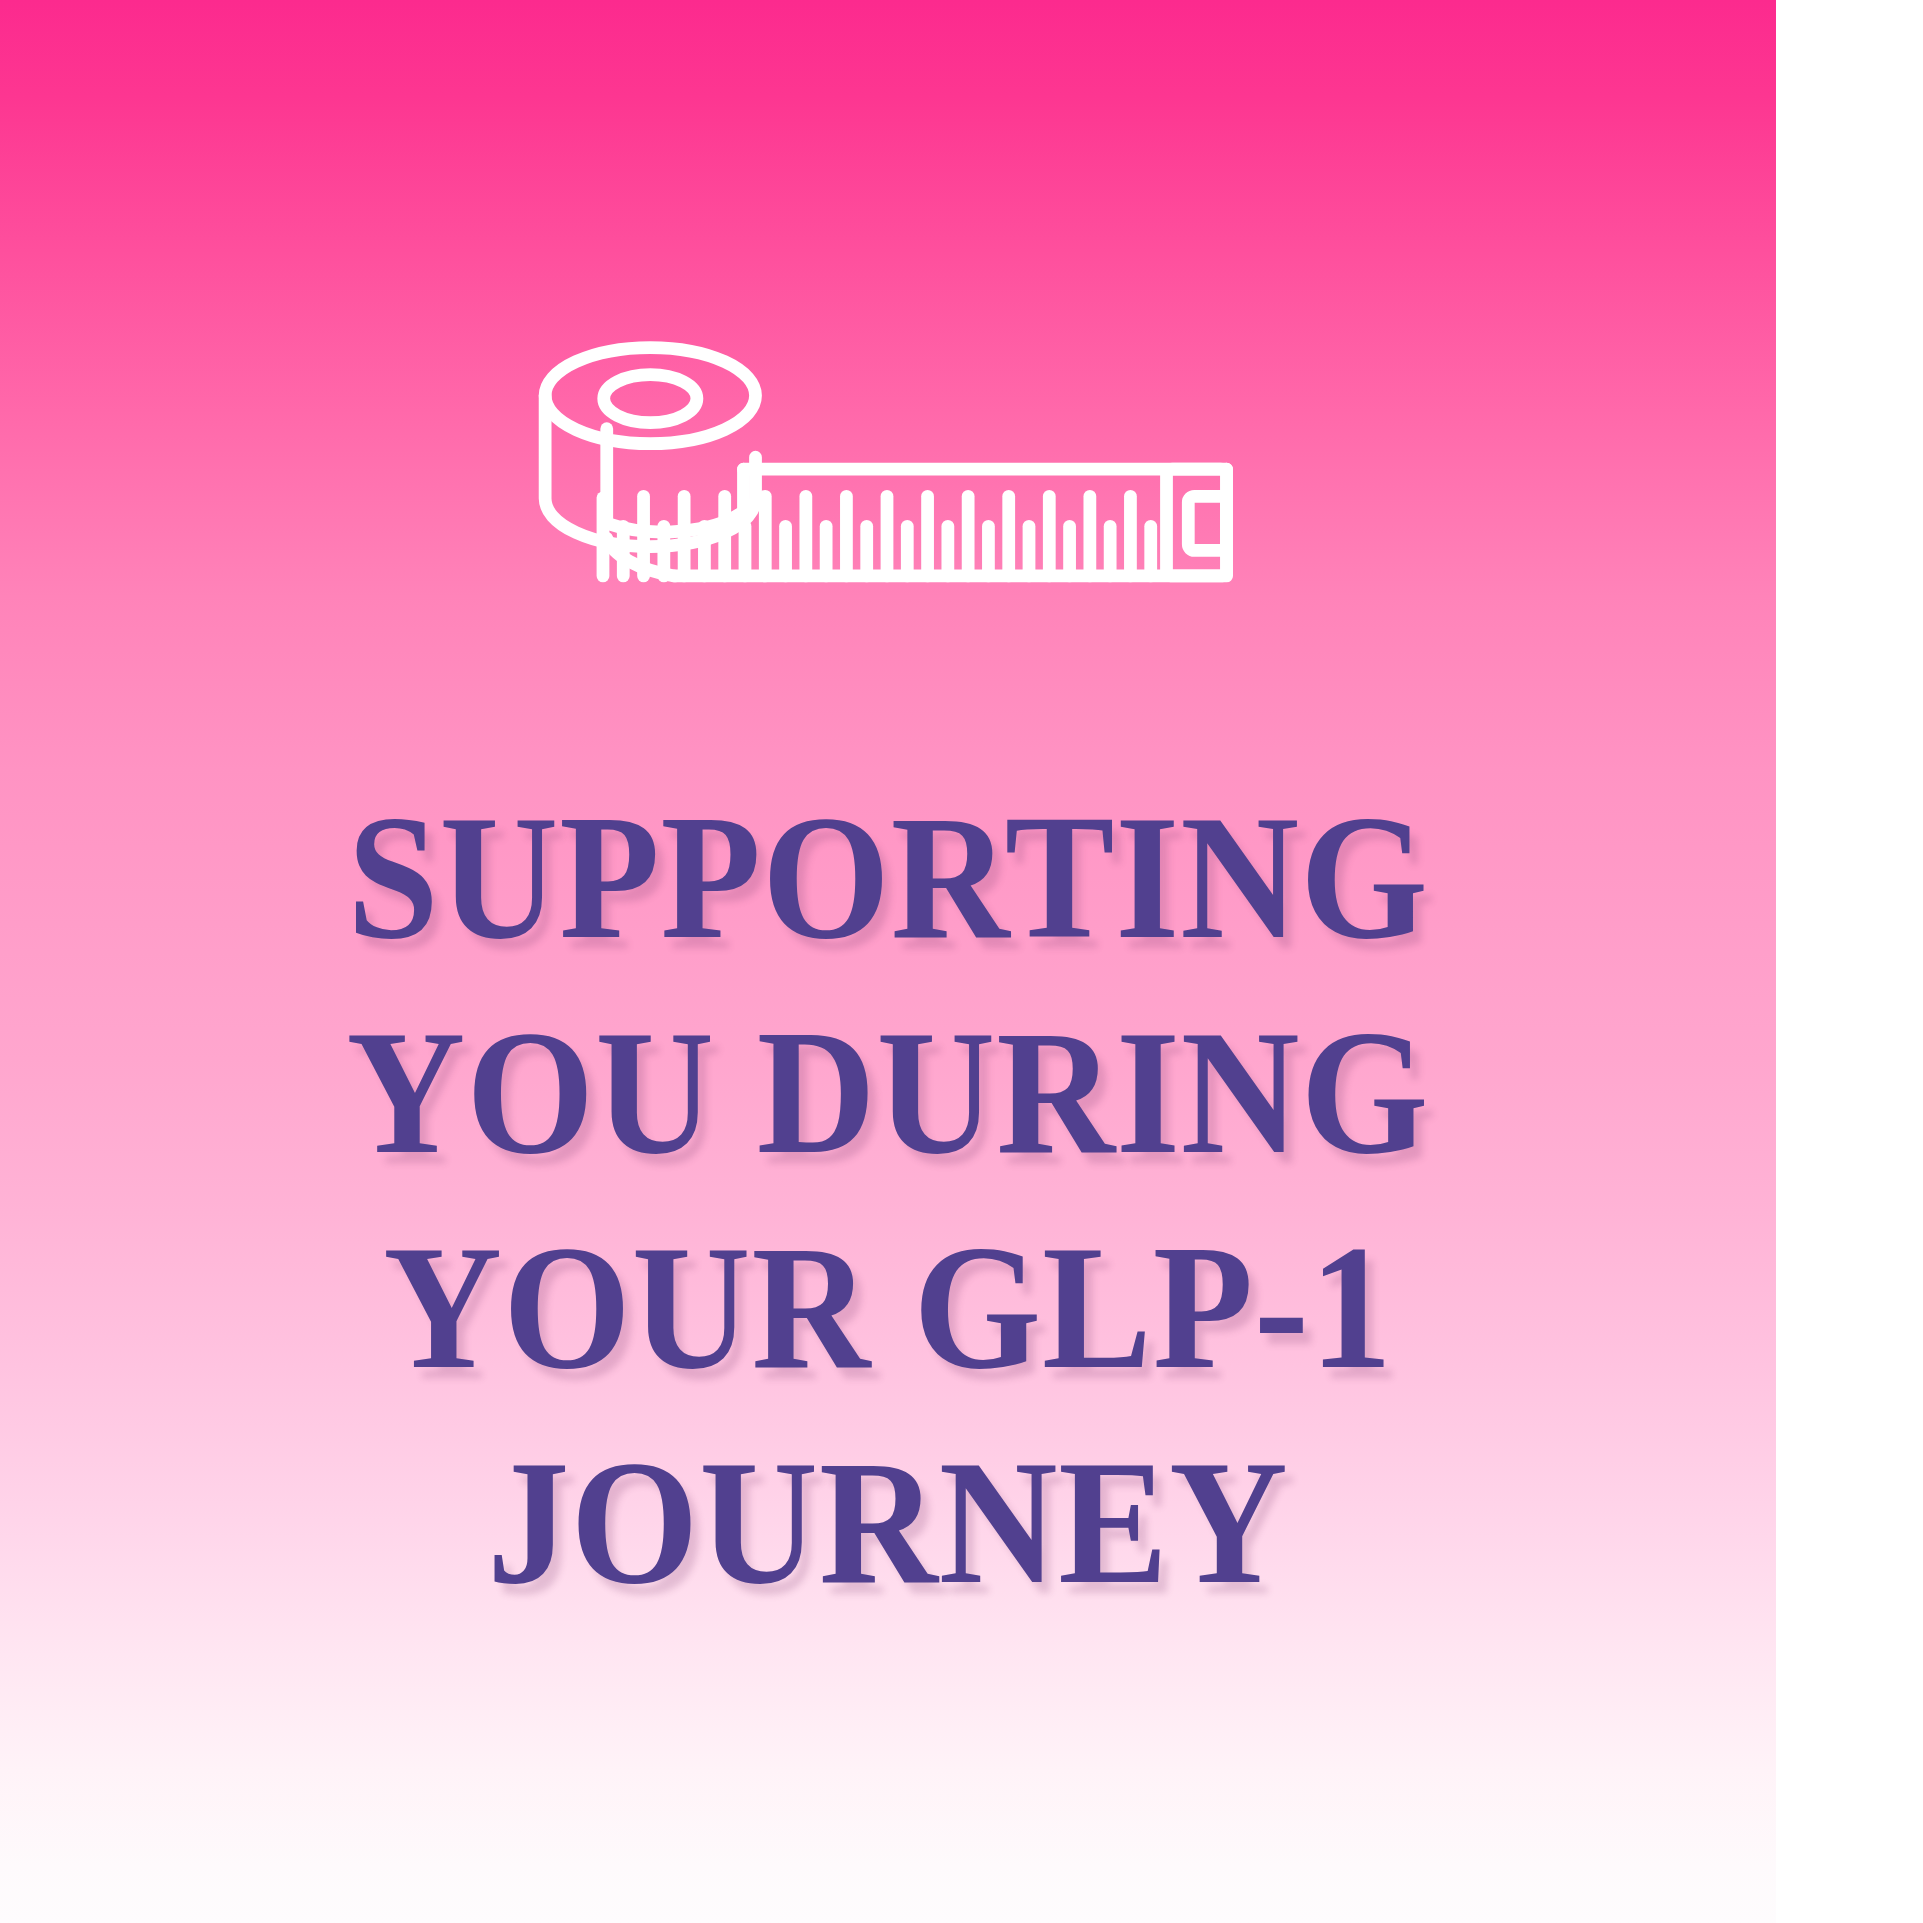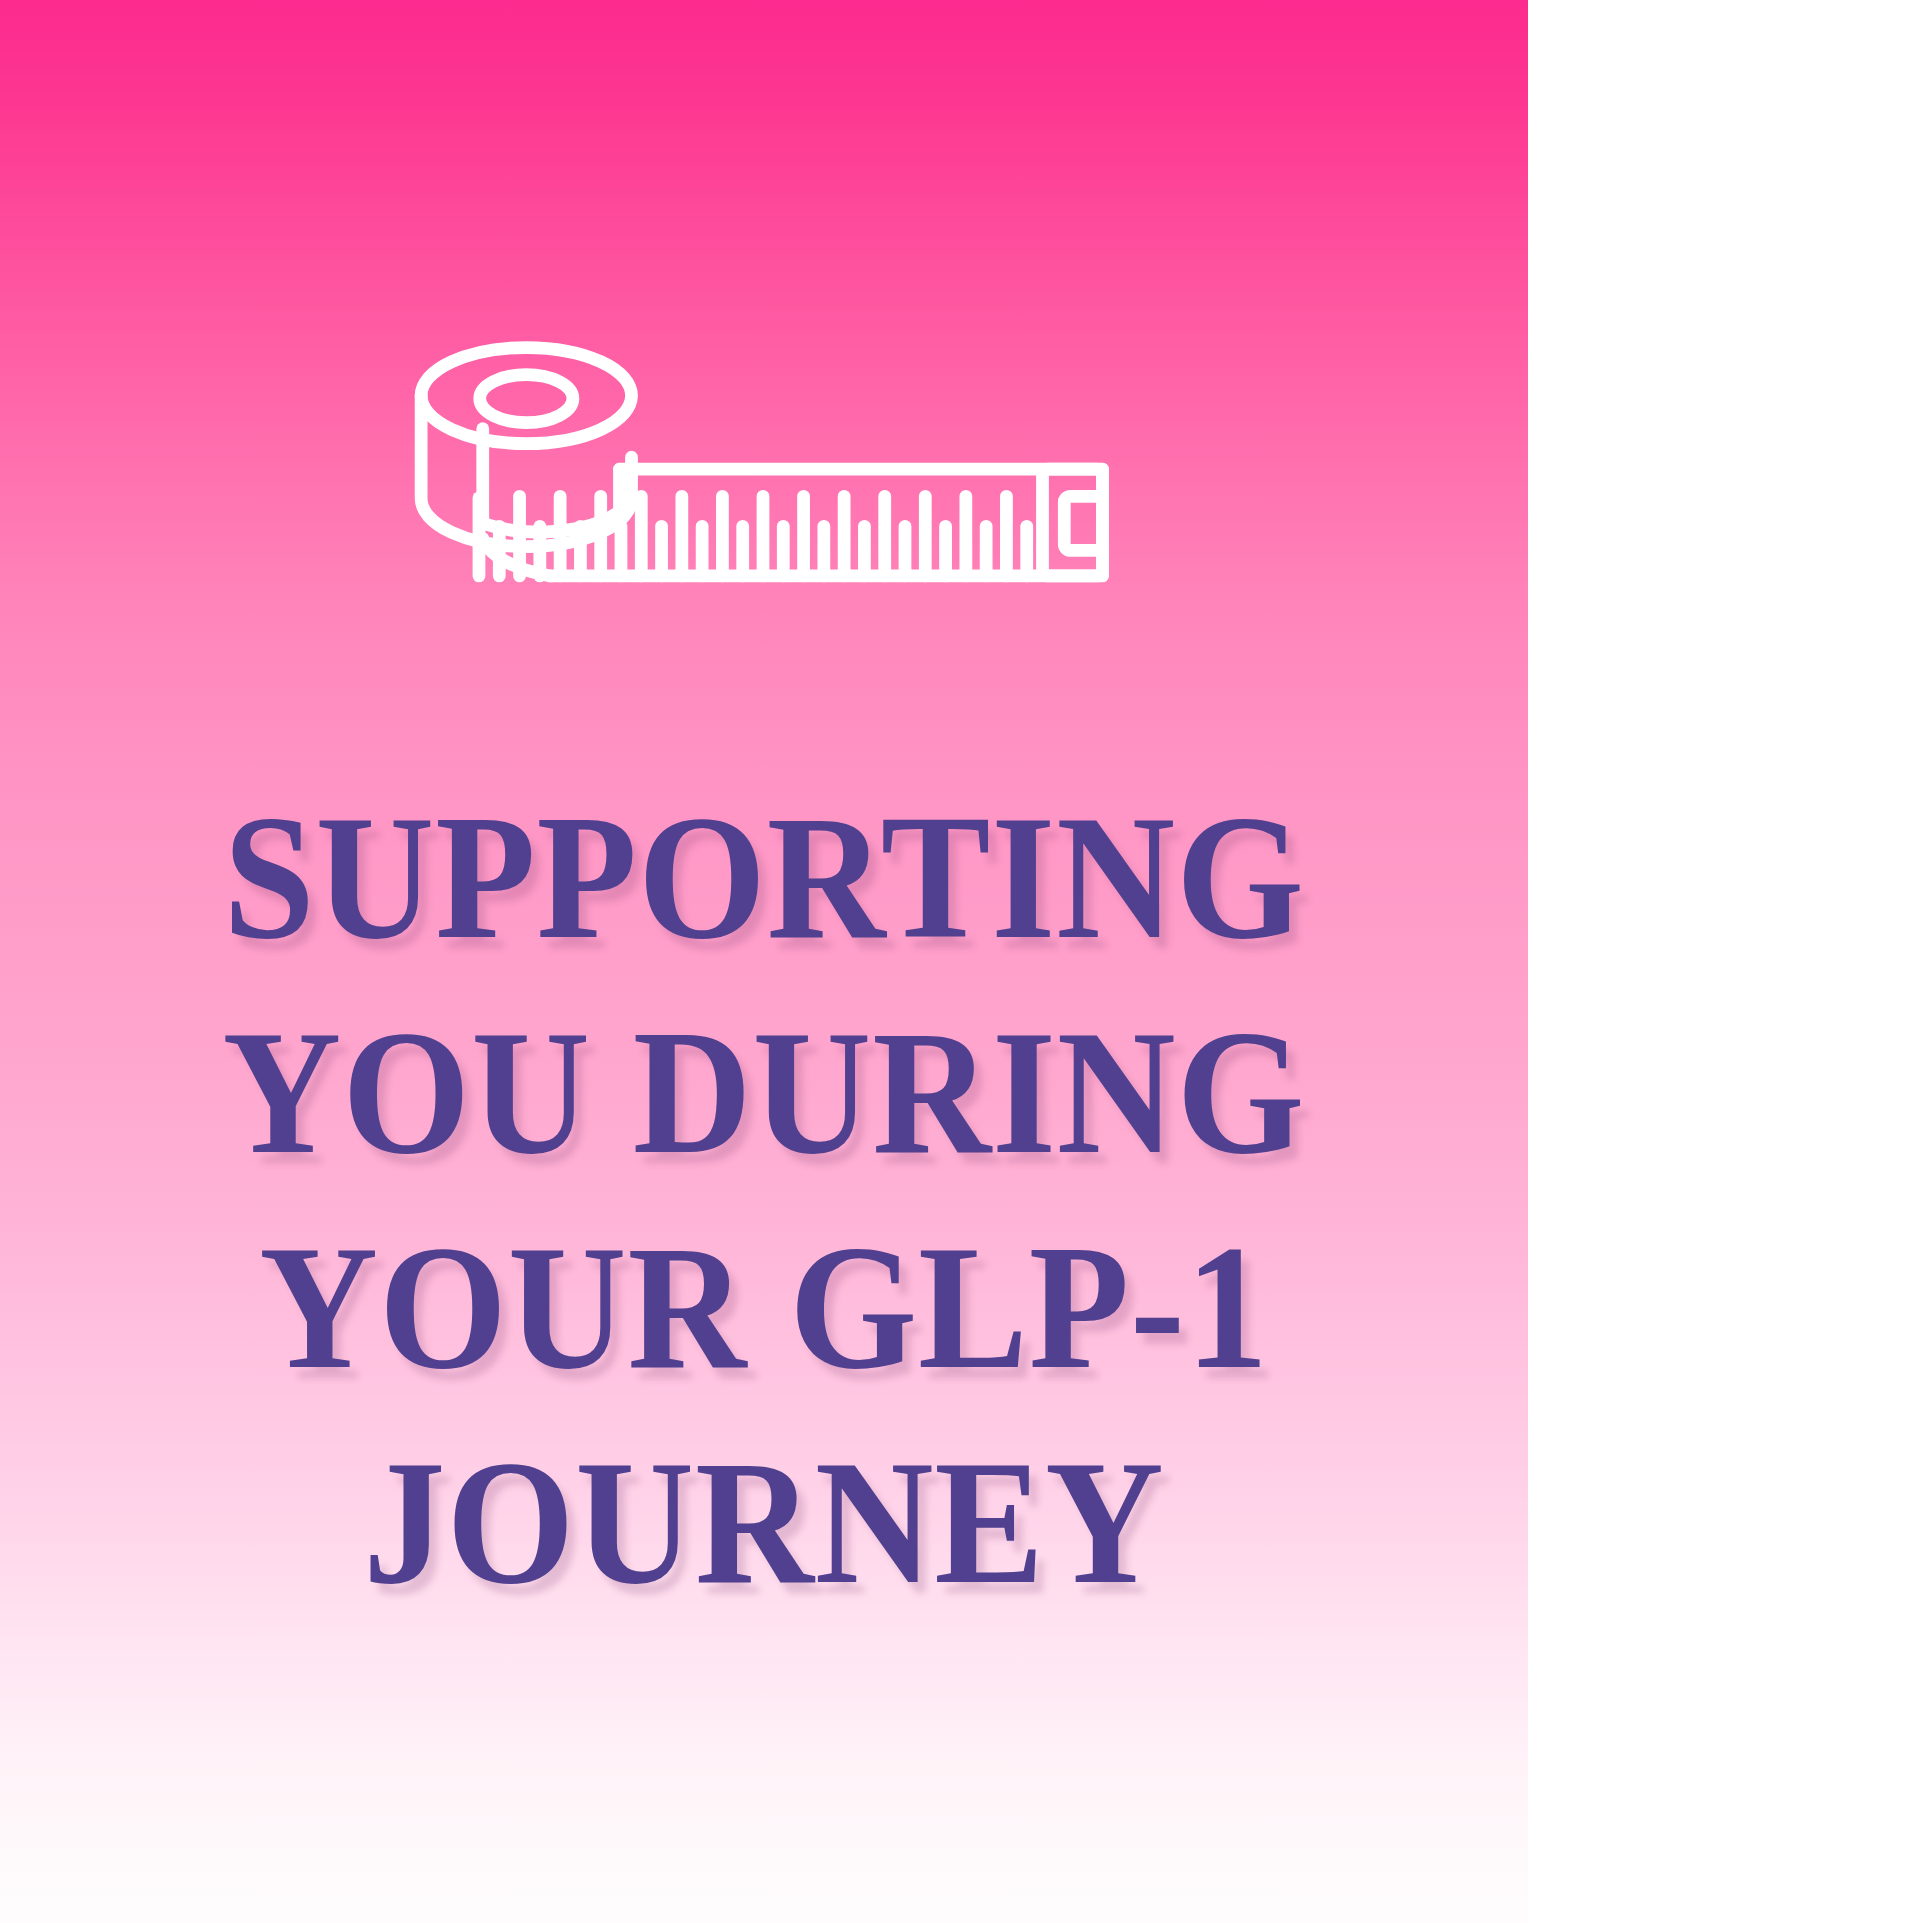--- a/index.html
+++ b/index.html
@@ -11,21 +11,21 @@
     overflow: hidden;
   }
 
   body {
     font-family: "Liberation Serif", "DejaVu Serif", serif;
   }
 
   
   .poster {
     position: relative;
-    width: 1528px;
+    width: 1776px;
     height: 1924px;
     background: linear-gradient(
       180deg,
       #fc2a8e   0%,
       #fd3691   5%,
       #fe4f9d  13%,
       #ff6aab  22%,
       #ff83b9  31%,
       #ff93c3  40%,
       #ff9dc9  48%,

